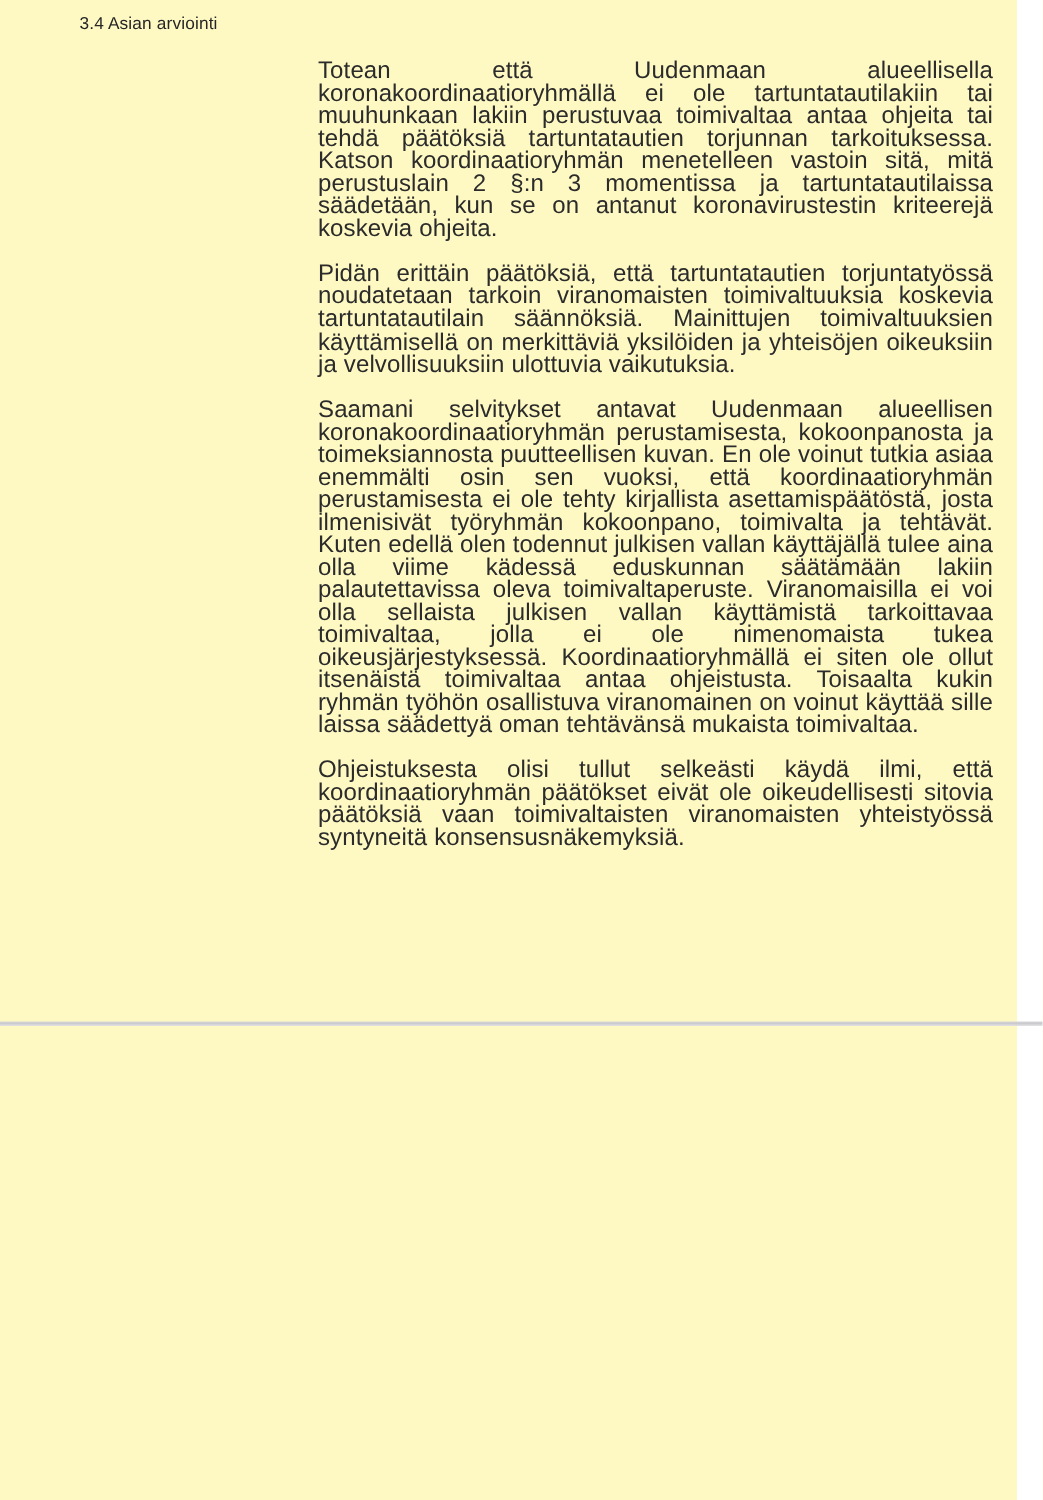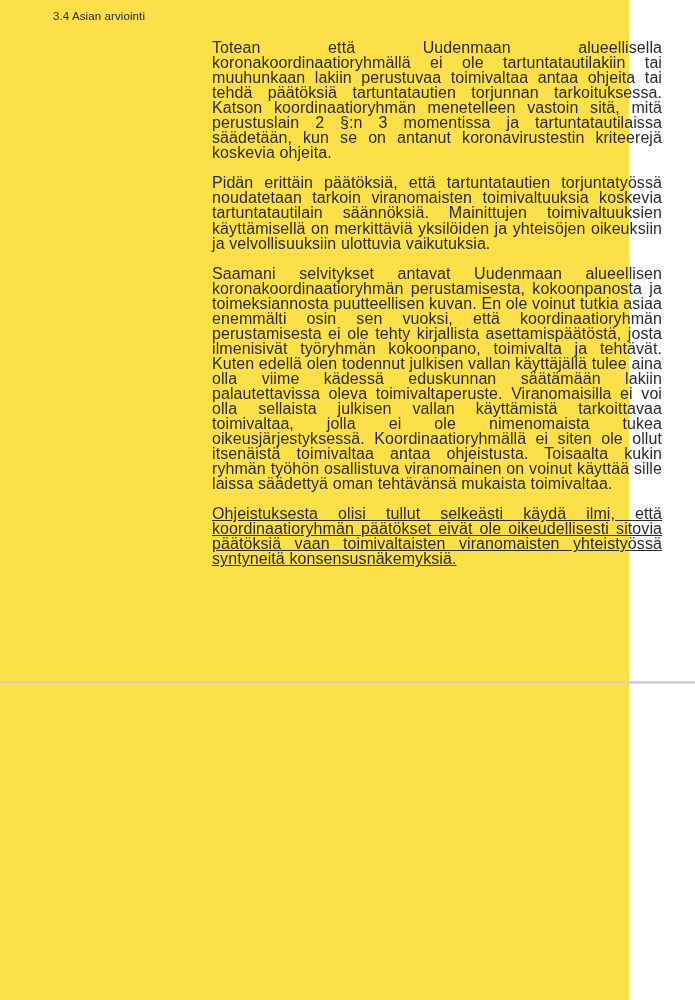--- a/index.html
+++ b/index.html
@@ -13,22 +13,22 @@
     position: relative;
     font-family: "Liberation Sans", "DejaVu Sans", sans-serif;
     color: #2b2b2b;
     overflow: hidden;
     -webkit-font-smoothing: antialiased;
   }
 
   .page {
     position: absolute;
     left: 0;
-    width: 629px;
-    background: #fde047;
+    width: 678px;
+    background: #fef9c3;
   }
 
   #page-top { top: 0; height: 682px; }
   #page-bottom { top: 684px; height: 316px; }
 
   .page-separator {
     position: absolute;
     left: 0;
     top: 681px;
     width: 695px;
@@ -59,21 +59,21 @@
     margin: 0 0 15px 0;
     font-size: 16px;
     line-height: 15.05px;
     text-align: justify;
     text-justify: inter-word;
     color: #2b2b2b;
     letter-spacing: 0.005em;
     word-spacing: 0.005em;
     hyphens: manual;
   }
-  .para:last-child { margin-bottom: 4px; text-decoration: underline; }
+  .para:last-child { margin-bottom: 4px; }
 
   .signature-row {
     position: absolute;
     left: 212px;
     top: 969px;
     width: 450px;
     font-size: 11.4px;
     line-height: 15px;
     color: #2b2b2b;
   }

